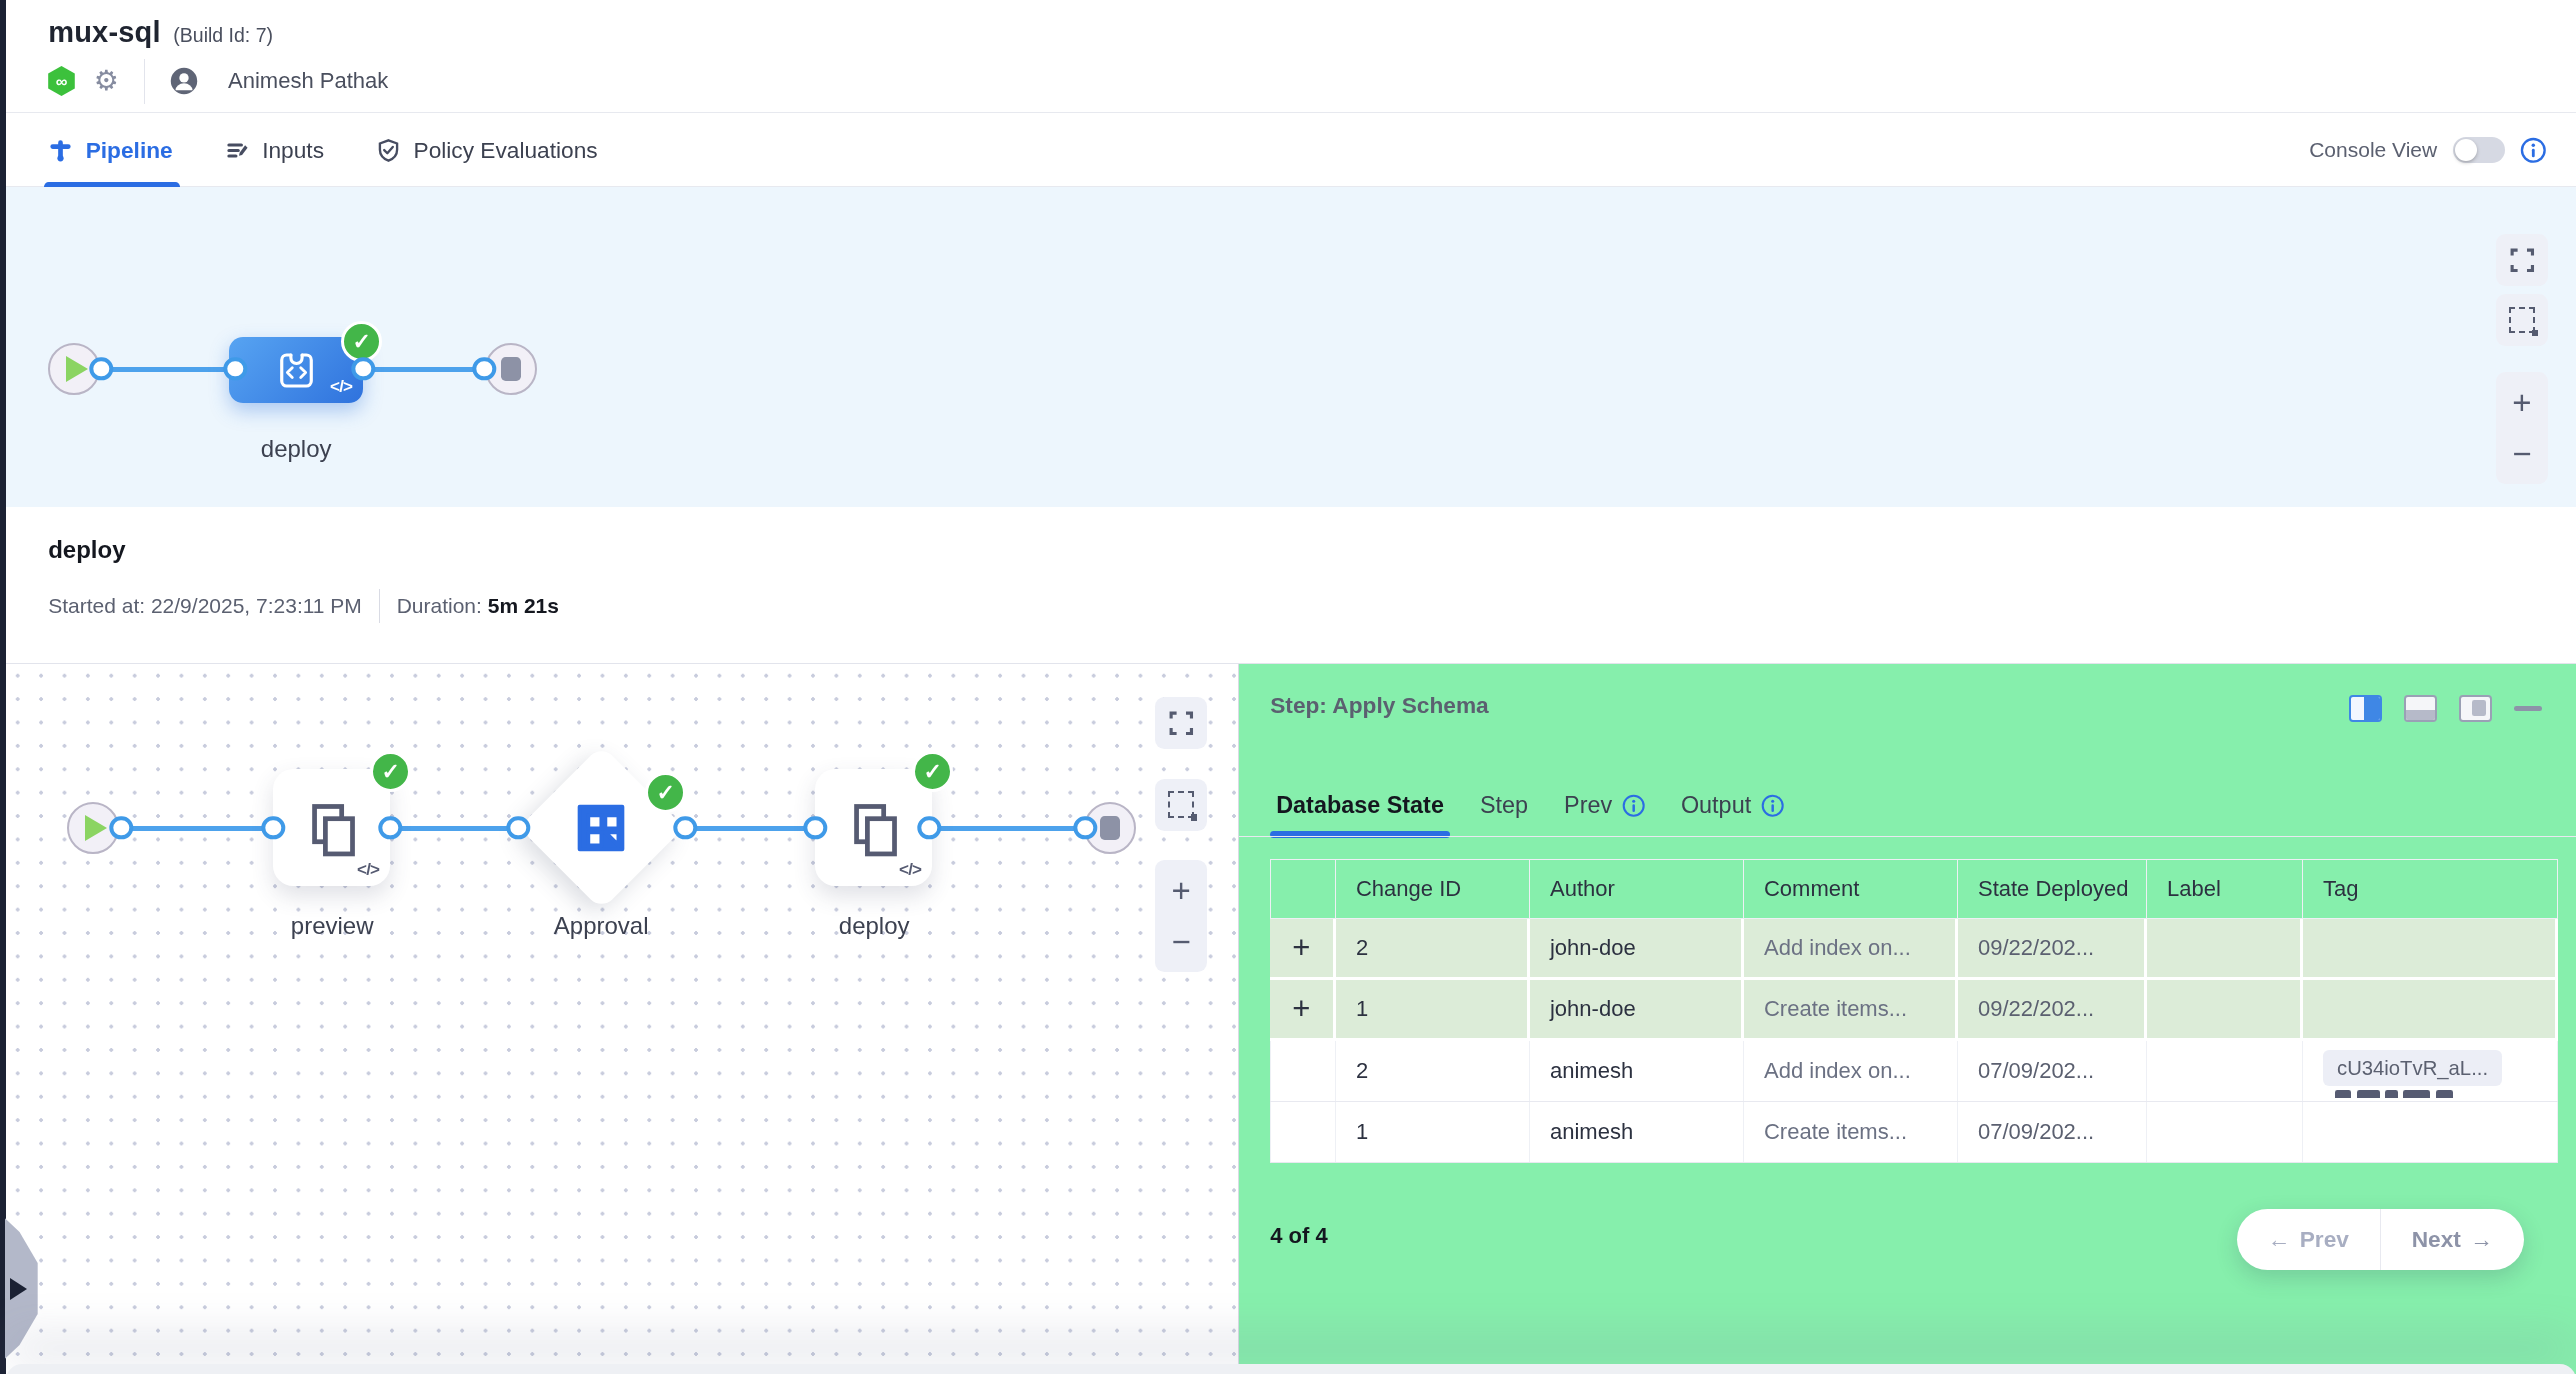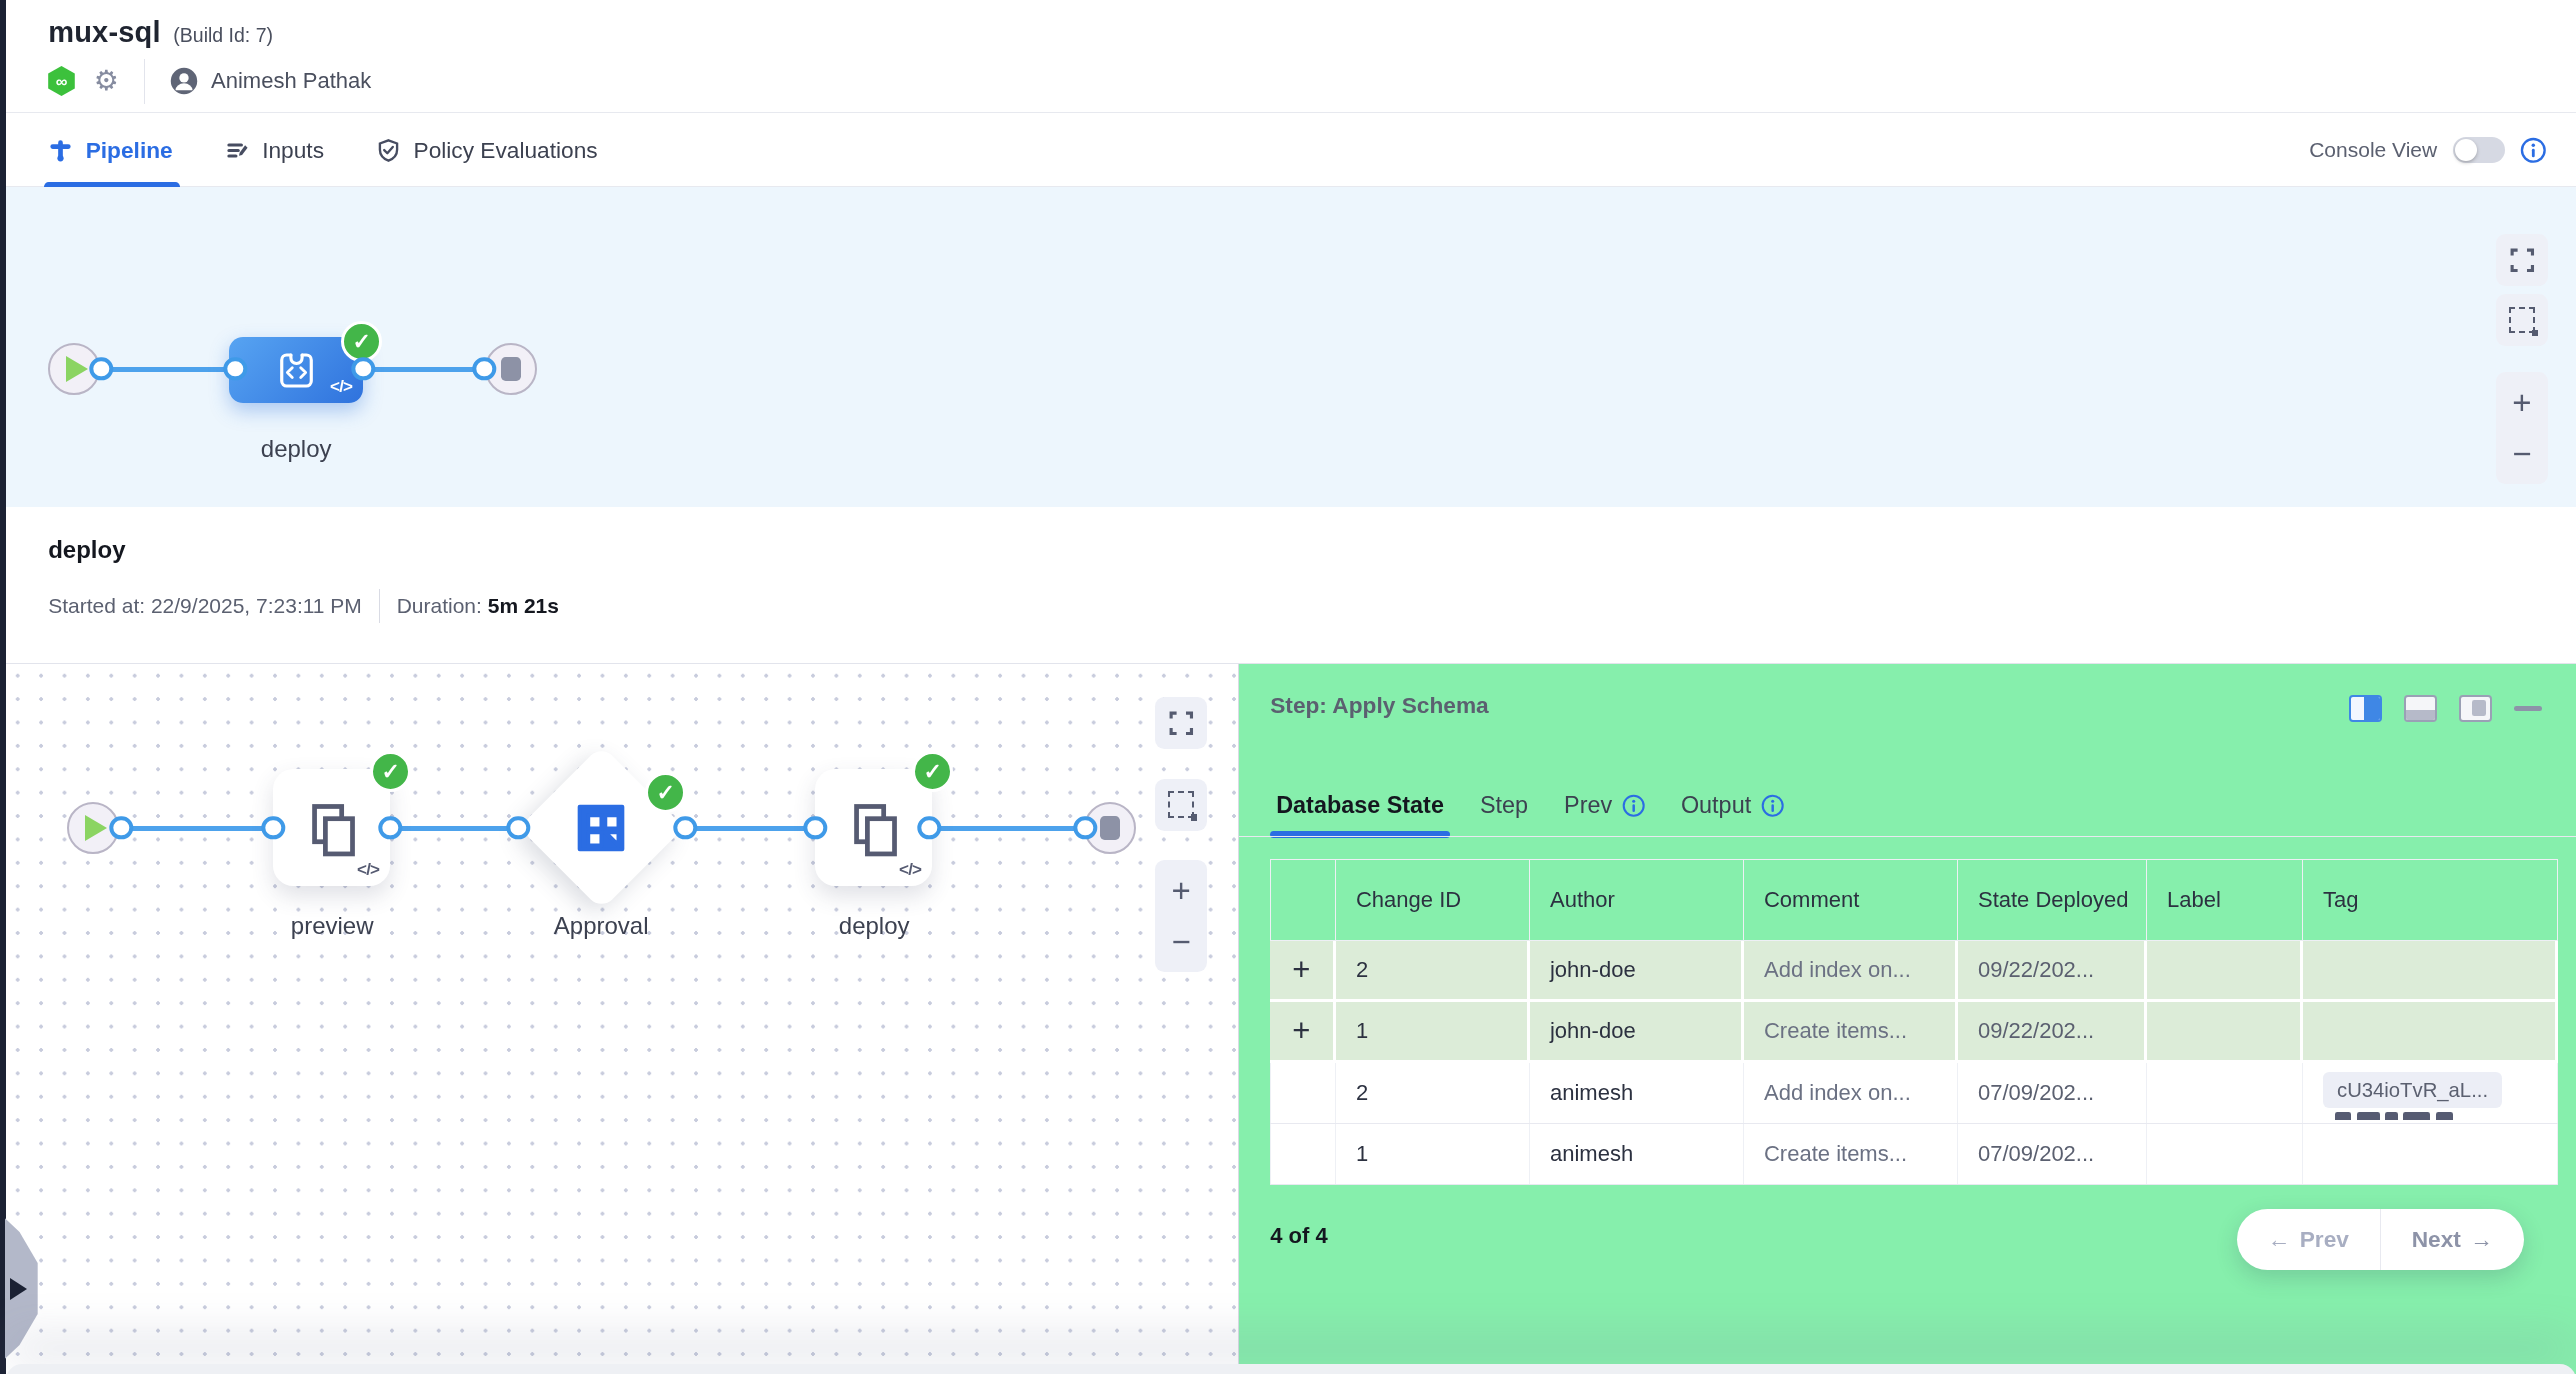--- a/index.html
+++ b/index.html
@@ -12,21 +12,21 @@
 
   
   .header { position:absolute; left:6.2px; top:0; right:0; height:113px; background:#fff; border-bottom:0.8px solid #e7e9ef; }
   .title-row { position:absolute; left:42px; top:15.6px; display:flex; align-items:baseline; gap:12.5px; }
   .app-title { font-size:29px; font-weight:700; color:#1f2430; letter-spacing:0.2px; }
   .build-id { font-size:19.5px; color:#4a4f5e; }
   .meta-row { position:absolute; left:42px; top:59px; height:44px; display:flex; align-items:center; gap:19px; }
   .hexagon { width:26.6px; height:30px; background:#3cc13c; clip-path:polygon(50% 0,100% 25%,100% 75%,50% 100%,0 75%,0 25%); display:flex; align-items:center; justify-content:center; color:#fff; font-size:16.4px; font-weight:700; }
   .gear { font-size:28px; color:#868ca0; line-height:1; }
   .meta-divider { width:0.8px; height:45px; background:#e2e4ec; margin:0 6.2px; }
-  .user { display:flex; align-items:center; gap:13px; font-size:22px; color:#4a4f5e; font-weight:500; }
+  .user { display:flex; align-items:center; gap:30px; font-size:22px; color:#4a4f5e; font-weight:500; }
 
   
   .tabbar { position:absolute; left:6.2px; top:113px; right:0; height:74px; background:#fff; border-bottom:0.8px solid #e7e9ef; }
   .tabs { position:absolute; left:42px; top:0; height:74px; display:flex; gap:52px; }
   .tab { position:relative; height:74px; display:flex; align-items:center; gap:12.5px; font-size:22.7px; color:#3c4150; font-weight:500; cursor:pointer; }
   .tab.active { color:#2b6de3; font-weight:700; }
   .tab .underline { position:absolute; left:-4.7px; right:-7.8px; bottom:0; height:5.5px; background:#2b6de3; border-radius:4.7px 4.7px 0 0; }
   .console-group { position:absolute; right:29px; top:0; height:74px; display:flex; align-items:center; gap:15.6px; }
   .console-label { font-size:21px; color:#5b6070; }
   .toggle { width:52px; height:26.6px; border-radius:13.3px; background:#d6d9e3; position:relative; cursor:pointer; }
@@ -82,21 +82,21 @@
 
   .panel-tabs { position:absolute; left:37px; top:111px; display:flex; gap:36px; height:61px; }
   .panel-tabbar-line { position:absolute; left:0; right:0; top:172px; height:0.8px; background:#e8e9f0; }
   .ptab { position:relative; display:flex; align-items:center; gap:9.4px; font-size:23.4px; color:#3c4150; cursor:pointer; }
   .ptab.active { font-weight:700; color:#14171f; }
   .ptab .underline { position:absolute; left:-6.2px; right:-6.2px; bottom:-1.6px; height:6.2px; background:#2b6de3; border-radius:4.7px; }
 
   
   .db-table { position:absolute; left:30.5px; top:195px; width:1288px; }
   .tr { display:grid; grid-template-columns:66px 194px 214px 214px 189px 156px 255px; }
-  .thead { height:82px; border-top:0.8px solid #eef0f5; border-bottom:0.8px solid #eef0f5; }
+  .thead { height:60px; border-top:0.8px solid #eef0f5; border-bottom:0.8px solid #eef0f5; }
   .th, .td { display:flex; align-items:center; padding-left:20.3px; font-size:22px; color:#2c3140; border-right:0.8px solid #eef0f5; }
   .th:first-child, .td:first-child { border-left:0.8px solid #eef0f5; }
   .th { font-weight:500; line-height:1.25; }
   .row { height:61px; border-bottom:0.8px solid #e8e9f0; background:#fff; }
   .row.green { background:#dcecd8; border-bottom:3.9px solid #fff; }
   .row.green .td { border-right:3.1px solid #fff; border-left:none; }
   .row.green .td:first-child { border-left:none; }
   .td.expander { justify-content:center; padding-left:0; font-size:31px; font-weight:300; color:#2c3140; cursor:pointer; }
   .td.comment { color:#6b7183; }
   .td.date { color:#5b6070; }

